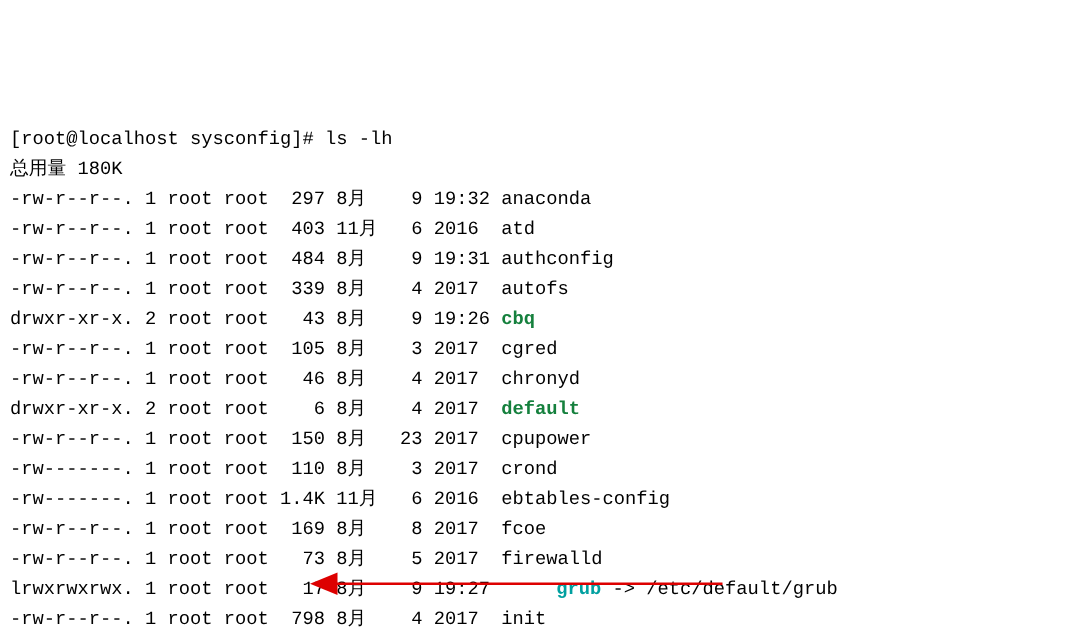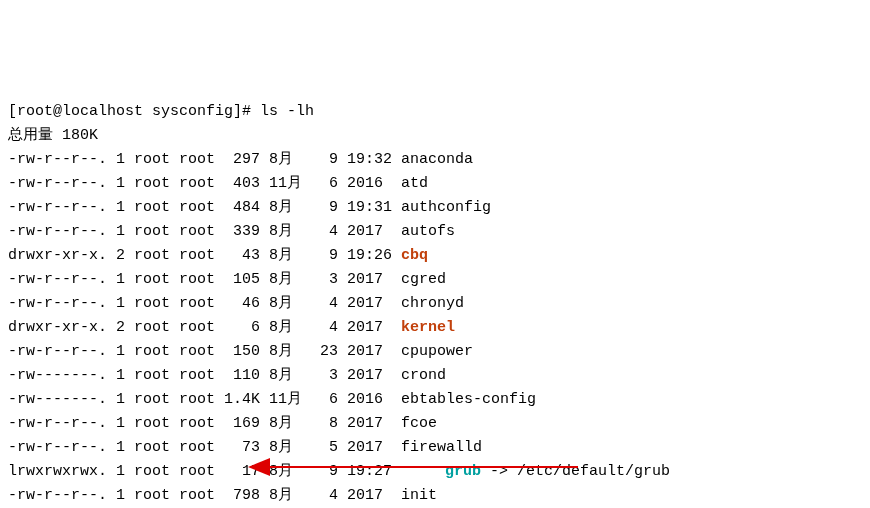--- a/index.html
+++ b/index.html
@@ -9,21 +9,21 @@
     font-family: "Consolas", "Courier New", monospace;
     font-size: 15px;
     line-height: 24px;
     color: #000;
     white-space: pre;
     width: 870px;
     box-sizing: border-box;
     position: relative;
     overflow: hidden;
   }
-  .dir { color: #c2410c; font-weight: bold; }
+  .dir { color: #15803d; font-weight: bold; }
   .lnk { color: #00a0a0; font-weight: bold; margin-left: 44px; }
   .arrow-wrap {
     position: absolute;
     left: 248px;
     top: 456px;
     width: 340px;
     height: 24px;
     pointer-events: none;
   }
   .arrow-line {
@@ -51,21 +51,21 @@
 
 <div id="term">[root@localhost sysconfig]# ls -lh
 总用量 180K
 -rw-r--r--. 1 root root  297 8月    9 19:32 anaconda
 -rw-r--r--. 1 root root  403 11月   6 2016  atd
 -rw-r--r--. 1 root root  484 8月    9 19:31 authconfig
 -rw-r--r--. 1 root root  339 8月    4 2017  autofs
 drwxr-xr-x. 2 root root   43 8月    9 19:26 <span class="dir">cbq</span>
 -rw-r--r--. 1 root root  105 8月    3 2017  cgred
 -rw-r--r--. 1 root root   46 8月    4 2017  chronyd
-drwxr-xr-x. 2 root root    6 8月    4 2017  <span class="dir">kernel</span>
+drwxr-xr-x. 2 root root    6 8月    4 2017  <span class="dir">default</span>
 -rw-r--r--. 1 root root  150 8月   23 2017  cpupower
 -rw-------. 1 root root  110 8月    3 2017  crond
 -rw-------. 1 root root 1.4K 11月   6 2016  ebtables-config
 -rw-r--r--. 1 root root  169 8月    8 2017  fcoe
 -rw-r--r--. 1 root root   73 8月    5 2017  firewalld
 lrwxrwxrwx. 1 root root   17 8月    9 19:27 <span class="lnk">grub</span> -&gt; /etc/default/grub
 -rw-r--r--. 1 root root  798 8月    4 2017  init
 -rw-------. 1 root root 2.4K 9月    4 2017  ip6tables-config
 -rw-------. 1 root root 2.4K 9月    4 2017  iptables-config
 -rw-r--r--. 1 root root  903 5月   16 2017  irqbalance

